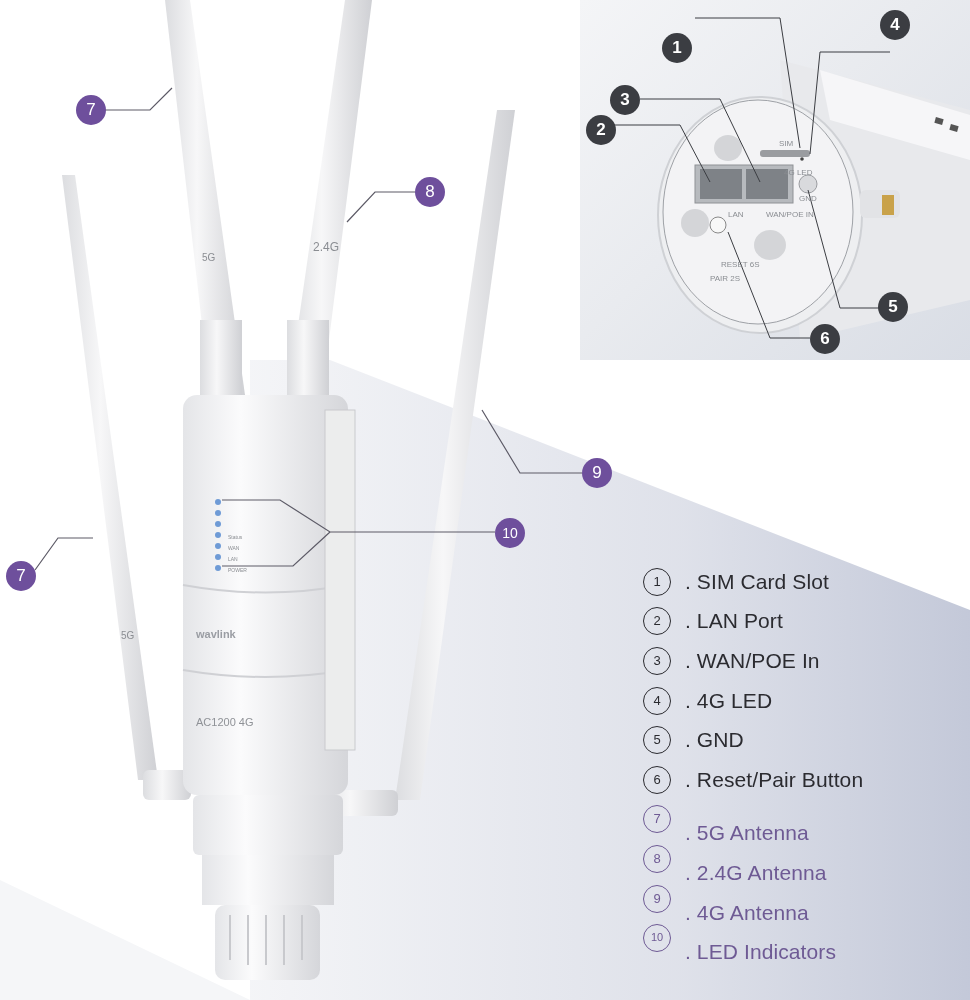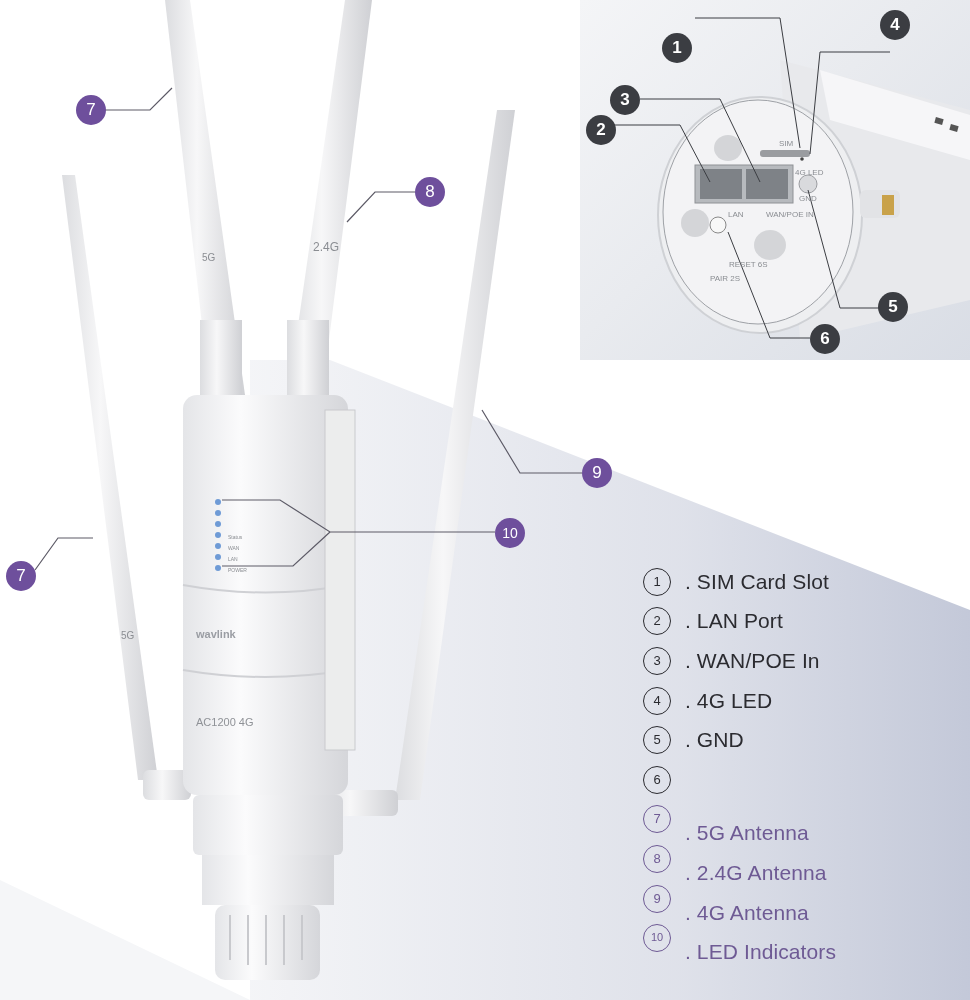--- a/index.html
+++ b/index.html
@@ -71,23 +71,23 @@
     <polyline points="695,18 780,18 800,148" fill="none" stroke="#3b3d42" stroke-width="1"></polyline>
     <polyline points="890,52 820,52 810,154" fill="none" stroke="#3b3d42" stroke-width="1"></polyline>
     <polyline points="610,125 680,125 710,182" fill="none" stroke="#3b3d42" stroke-width="1"></polyline>
     <polyline points="640,99 720,99 760,182" fill="none" stroke="#3b3d42" stroke-width="1"></polyline>
     <polyline points="880,308 840,308 808,190" fill="none" stroke="#3b3d42" stroke-width="1"></polyline>
     <polyline points="810,338 770,338 728,232" fill="none" stroke="#3b3d42" stroke-width="1"></polyline>
   </svg>
   <span class="tiny" style="left:199px;top:139px;">SIM</span>
   <span class="tiny" style="left:148px;top:210px;">LAN</span>
   <span class="tiny" style="left:186px;top:210px;">WAN/POE IN</span>
-  <span class="tiny" style="left:215px;top:168px;">4G LED</span>
+  <span class="tiny" style="left:204px;top:168px;">4G LED</span>
   <span class="tiny" style="left:219px;top:194px;">GND</span>
-  <span class="tiny" style="left:128px;top:260px;padding-left:21px;">RESET 6S</span>
+  <span class="tiny" style="left:120px;top:260px;padding-left:21px;">RESET 6S</span>
   <span class="tiny" style="left:130px;top:274px;">PAIR  2S</span>
 </div>
 
 <div class="badge dark" style="left:662px;top:33px;">1</div>
 <div class="badge dark" style="left:586px;top:115px;">2</div>
 <div class="badge dark" style="left:610px;top:85px;">3</div>
 <div class="badge dark" style="left:880px;top:10px;">4</div>
 <div class="badge dark" style="left:878px;top:292px;">5</div>
 <div class="badge dark" style="left:810px;top:324px;">6</div>
 
@@ -185,20 +185,21 @@
   <div class="legend-row">
     <span class="legend-num">4</span>
     <span class="legend-text">. 4G LED</span>
   </div>
   <div class="legend-row">
     <span class="legend-num">5</span>
     <span class="legend-text">. GND</span>
   </div>
   <div class="legend-row">
     <span class="legend-num">6</span>
+    <span class="legend-text">. Reset/Pair Button</span>
   </div>
   <div class="legend-row accent">
     <span class="legend-num">7</span>
     <span class="legend-text">. 5G Antenna</span>
   </div>
   <div class="legend-row accent">
     <span class="legend-num">8</span>
     <span class="legend-text">. 2.4G Antenna</span>
   </div>
   <div class="legend-row accent">

